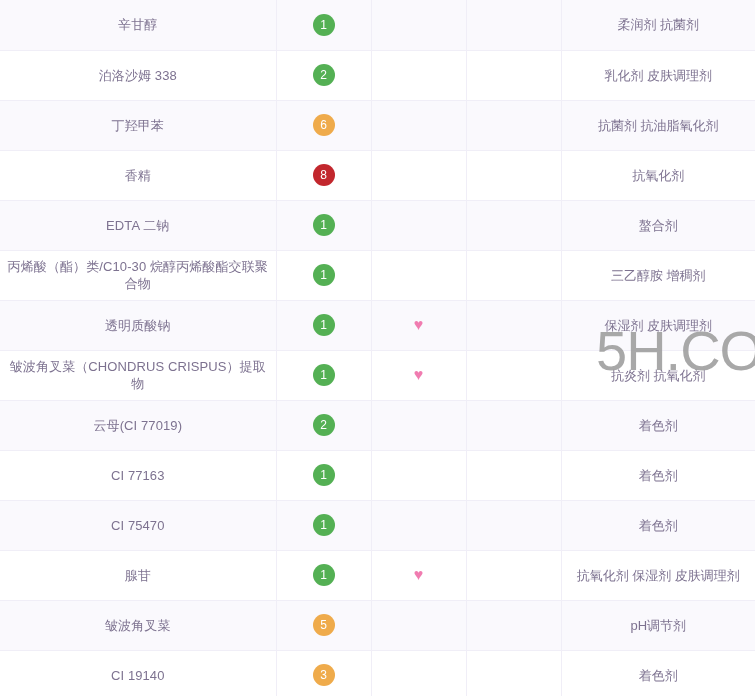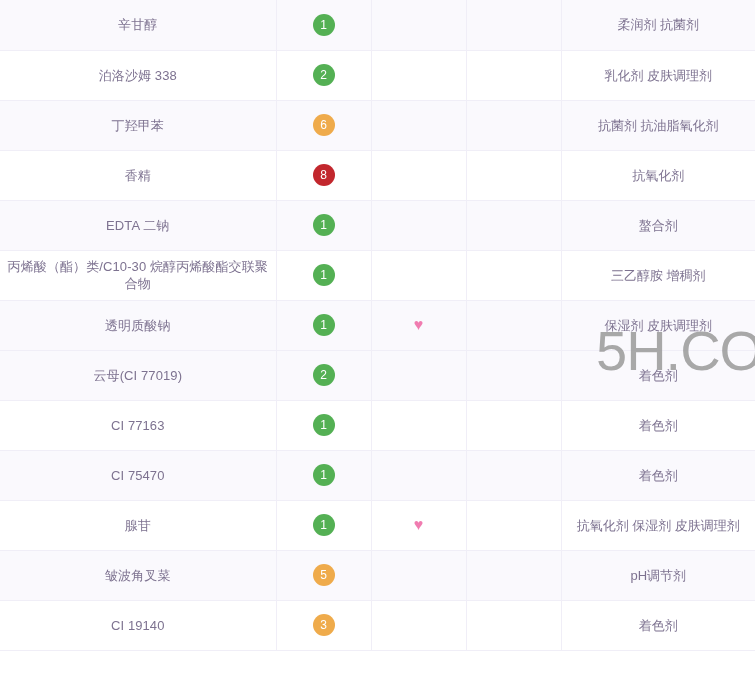--- a/index.html
+++ b/index.html
@@ -145,20 +145,27 @@
         <td class="cell-blank"></td>
         <td class="cell-func">三乙醇胺 增稠剂</td>
       </tr>
       <tr class="row-odd">
         <td class="cell-name">透明质酸钠</td>
         <td class="cell-risk"><span class="badge lv-green">1</span></td>
         <td class="cell-heart"><span class="heart">♥</span></td>
         <td class="cell-blank"></td>
         <td class="cell-func">保湿剂 皮肤调理剂</td>
       </tr>
+      <tr class="row-even">
+        <td class="cell-name">皱波角叉菜（CHONDRUS CRISPUS）提取物</td>
+        <td class="cell-risk"><span class="badge lv-green">1</span></td>
+        <td class="cell-heart"><span class="heart">♥</span></td>
+        <td class="cell-blank"></td>
+        <td class="cell-func">抗炎剂 抗氧化剂</td>
+      </tr>
       <tr class="row-odd">
         <td class="cell-name">云母(CI 77019)</td>
         <td class="cell-risk"><span class="badge lv-green">2</span></td>
         <td class="cell-heart"><span class="heart hidden">♥</span></td>
         <td class="cell-blank"></td>
         <td class="cell-func">着色剂</td>
       </tr>
       <tr class="row-even">
         <td class="cell-name">CI 77163</td>
         <td class="cell-risk"><span class="badge lv-green">1</span></td>

